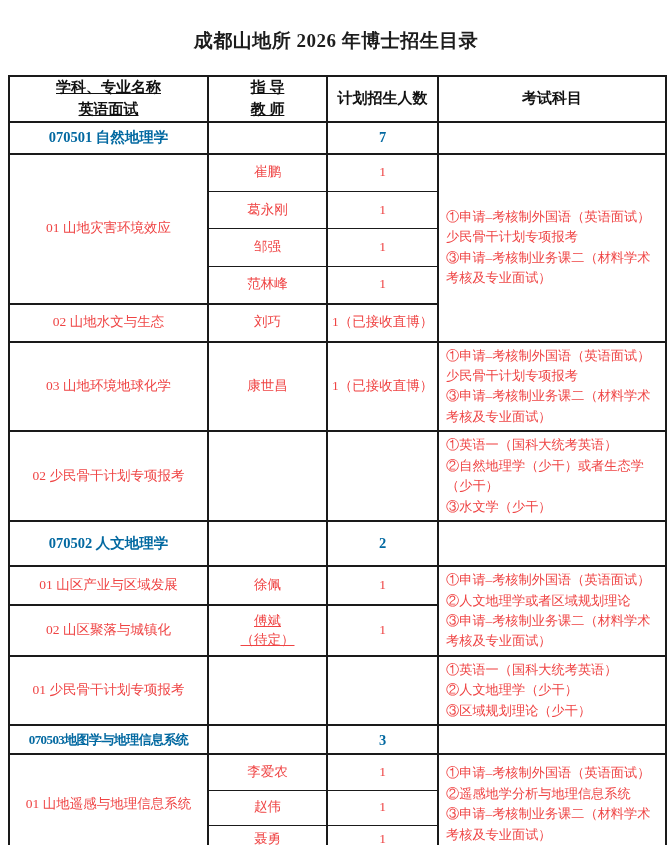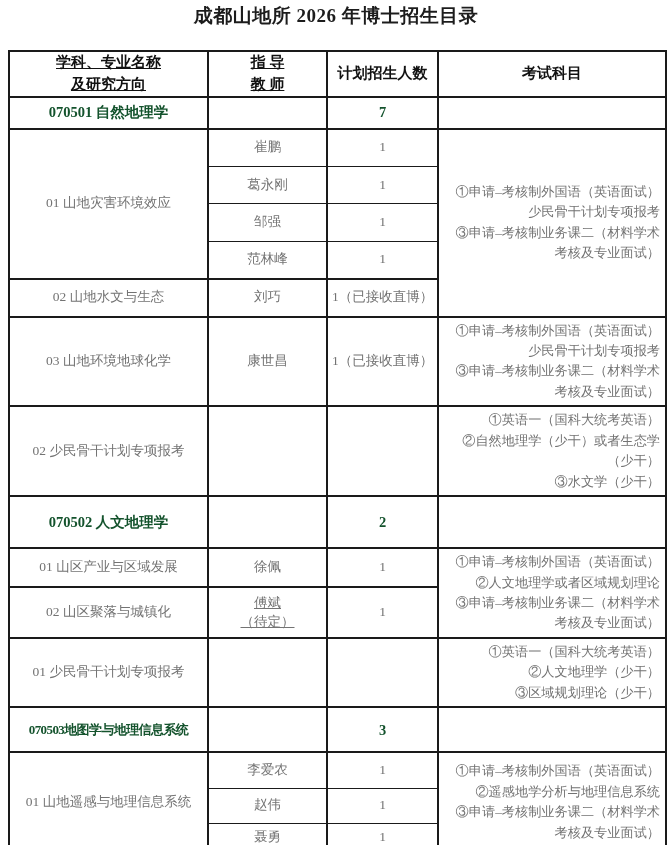--- a/index.html
+++ b/index.html
@@ -2,60 +2,60 @@
 <html><head>
 <meta charset="utf-8">
 <style>
   html,body{margin:0;padding:0;}
   body{
     width:672px;height:845px;background:#ffffff;overflow:hidden;
     font-family:"Liberation Serif","DejaVu Serif",serif;color:#262626;
   }
   .doc-title{
     text-align:center;font-weight:700;font-size:19px;line-height:26px;
-    color:#1c1c1c;padding-top:3px;letter-spacing:.5px;
+    color:#1c1c1c;padding-top:28px;letter-spacing:.5px;
   }
   table.catalog{
     width:657px;margin:21px 0 0 8px;border-collapse:collapse;
     border:2px solid #1a1a1a;table-layout:fixed;
   }
   td,th{
     border-right:2px solid #1a1a1a;border-bottom:1px solid #1a1a1a;
     padding:0 3px;text-align:center;vertical-align:middle;
-    font-size:13.5px;line-height:1.4;color:#737373;font-weight:400;
+    font-size:13.5px;line-height:1.4;color:#ef4444;font-weight:400;
     overflow:hidden;
   }
   tr.thick td, tr.thick th{border-top:2px solid #1a1a1a;}
   th{font-weight:700;color:#111;font-size:15px;line-height:1.45;}
-  .bold-cell{font-weight:700;color:#14532d;font-size:14.5px;}
+  .bold-cell{font-weight:700;color:#0369a1;font-size:14.5px;}
   .tight{font-size:13px;letter-spacing:-0.6px;white-space:nowrap;padding:0 1px;}
   .quota{font-size:13.5px;}
   .exam{
-    text-align:right;padding:3px 5px 3px 7px;font-size:13.2px;line-height:1.55;
+    text-align:left;padding:3px 5px 3px 7px;font-size:13.2px;line-height:1.55;
   }
   .two-line div{display:block;text-decoration:underline;}
 </style>
 </head>
 <body>
 
 <div class="doc-title">成都山地所 2026 年博士招生目录</div>
 
 <table class="catalog">
   <colgroup>
     <col style="width:199px">
       <col style="width:119px">
       <col style="width:111px">
       <col style="width:228px">
   </colgroup>
 
   <tbody>
       <tr style="height:45px">
     <th class="two-line">
       <div>学科、专业名称</div>
-      <div>及研究方向</div>
+      <div>英语面试</div>
     </th>
     <th class="two-line">
       <div>指 导</div>
       <div>教 师</div>
     </th>
     <th>计划招生人数</th>
     <th>考试科目</th>
   </tr>
 
   <tr class="thick" style="height:32px">
@@ -109,21 +109,21 @@
     <td>02 少民骨干计划专项报考</td>
     <td></td>
     <td></td>
     <td class="exam">
       <div>①英语一（国科大统考英语）</div>
       <div>②自然地理学（少干）或者生态学（少干）</div>
       <div>③水文学（少干）</div>
     </td>
   </tr>
 
-  <tr class="thick" style="height:52px">
+  <tr class="thick" style="height:45px">
     <td class="bold-cell">070502 人文地理学</td>
     <td></td>
     <td class="bold-cell">2</td>
     <td></td>
   </tr>
 
   <tr class="thick" style="height:38px">
     <td>01 山区产业与区域发展</td>
     <td>徐佩</td>
     <td class="quota">1</td>
@@ -147,21 +147,21 @@
     <td>01 少民骨干计划专项报考</td>
     <td></td>
     <td></td>
     <td class="exam">
       <div>①英语一（国科大统考英语）</div>
       <div>②人文地理学（少干）</div>
       <div>③区域规划理论（少干）</div>
     </td>
   </tr>
 
-  <tr class="thick" style="height:45px">
+  <tr class="thick" style="height:29px">
     <td class="bold-cell tight">070503地图学与地理信息系统</td>
     <td></td>
     <td class="bold-cell">3</td>
     <td></td>
   </tr>
 
   <tr class="thick" style="height:36px">
     <td rowspan="3">01 山地遥感与地理信息系统</td>
     <td>李爱农</td>
     <td class="quota">1</td>

